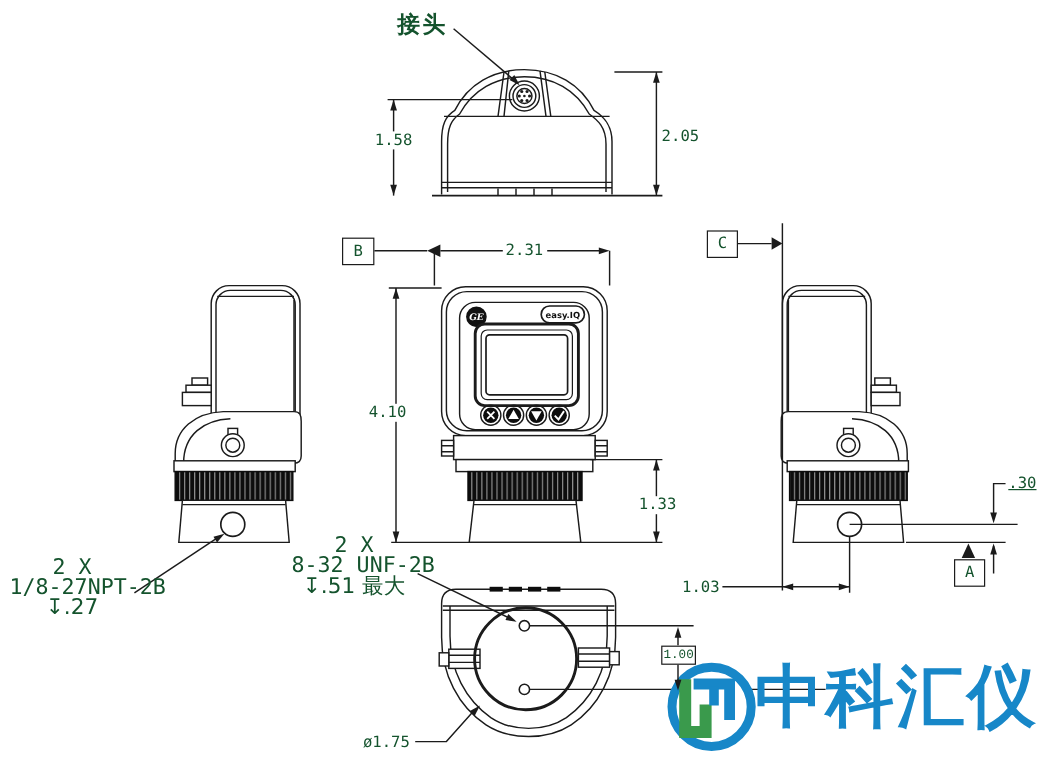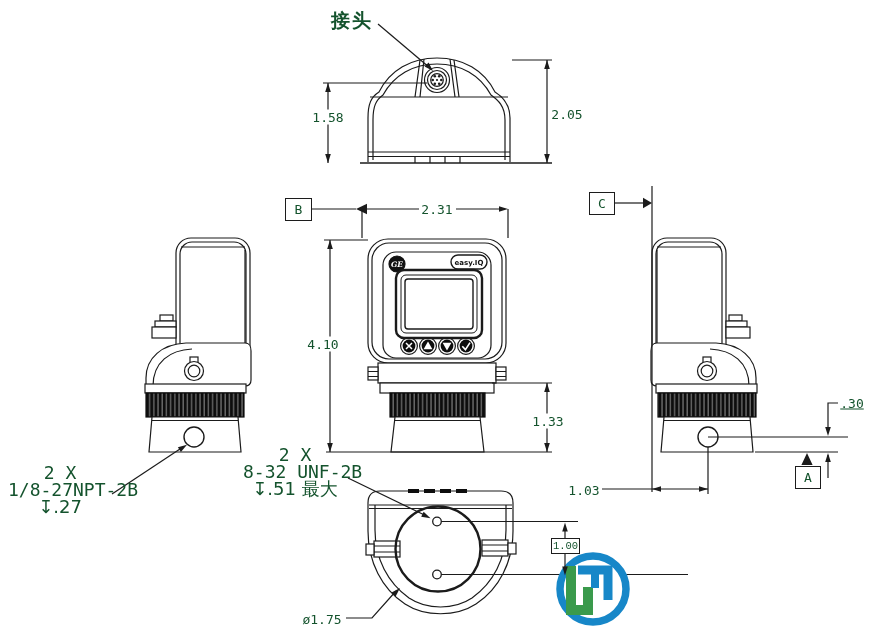--- a/index.html
+++ b/index.html
@@ -295,13 +295,14 @@
     <div>1/8-27NPT-2B</div>
     <div class="cjk">↧.27</div>
   </div>
 
   <div class="txt note" style="left:243px;top:446px;width:104px;">
     <div>2 X</div>
     <div>8-32 UNF-2B</div>
     <div class="cjk">↧.51 最大</div>
   </div>
 
+  <div class="txt cjk" id="watermark-text" style="left:629px;top:551px;color:#1787c8;z-index:2;">中科汇仪</div>
 </div>
 
 </body></html>

